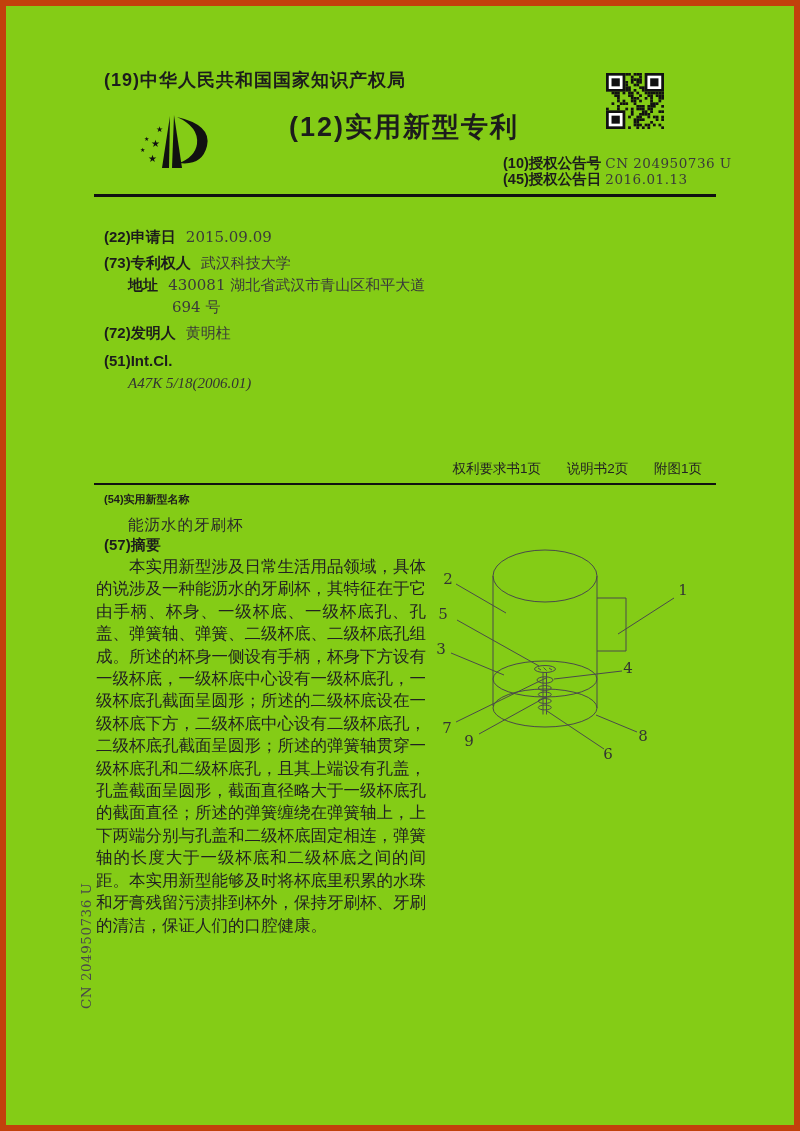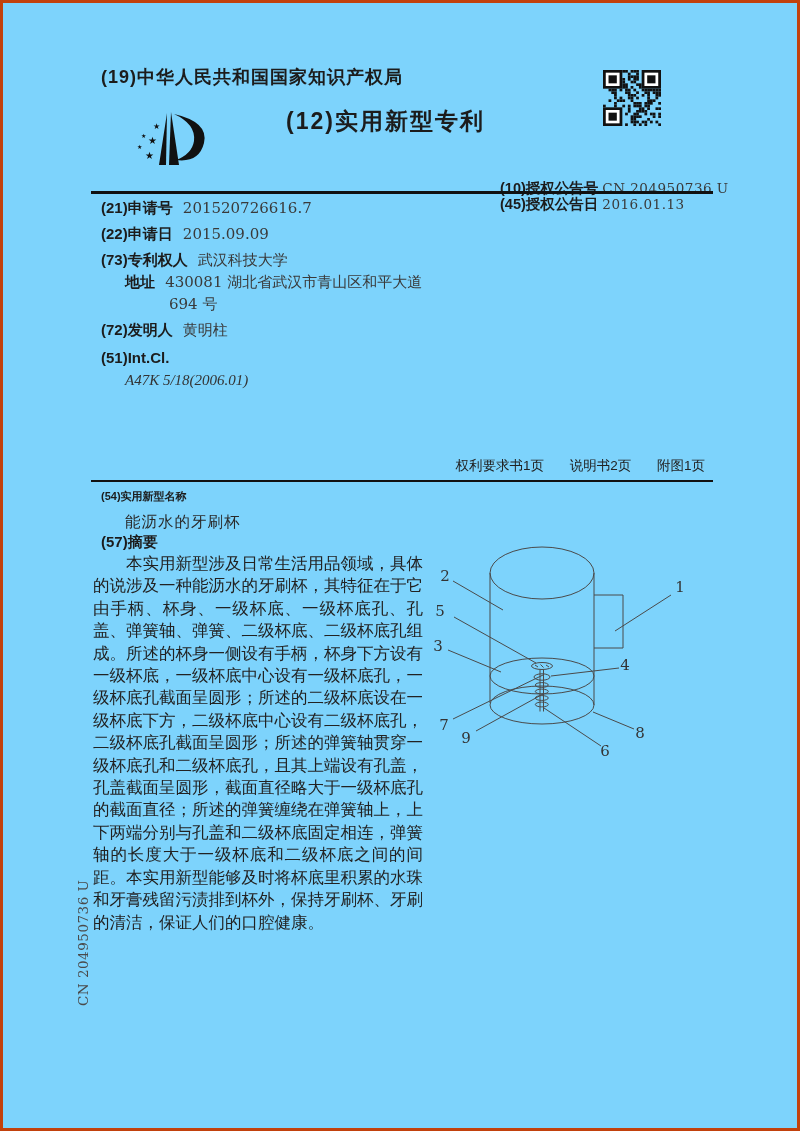--- a/index.html
+++ b/index.html
@@ -1,29 +1,29 @@
 <!DOCTYPE html>
 <html><head>
 <meta charset="utf-8">
 <style>
   * { margin:0; padding:0; box-sizing:border-box; }
   html,body { background:#e8e8e8; }
   .page {
     position:relative; width:800px; height:1131px; margin:0 auto;
-    background:#7dd3fc; border:3px solid #c2410c; overflow:hidden;
+    background:#84cc16; border:6px solid #c2410c; overflow:hidden;
     font-family:"Liberation Sans","DejaVu Sans",sans-serif; color:#1c1c1c;
   }
   .serif { font-family:"DejaVu Serif","Liberation Serif",serif; color:#3a3a3a; }
   .abs { position:absolute; }
   
   .office-line { left:98px; top:62px; font-size:18px; font-weight:600; letter-spacing:1px; }
-  .doc-title { left:283px; top:103px; font-size:23px; font-weight:600; letter-spacing:2px; }
+  .doc-title { left:283px; top:103px; font-size:27px; font-weight:600; letter-spacing:2px; }
   .logo { left:126px; top:98px; width:84px; height:72px; }
   .qr { left:600px; top:67px; width:58px; height:56px; }
-  .pub-line { left:497px; font-size:14.5px; font-weight:600; white-space:nowrap;margin-top:28px; }
+  .pub-line { left:497px; font-size:14.5px; font-weight:600; white-space:nowrap; }
   .pub-line .serif { font-size:13.5px; font-weight:400; letter-spacing:0.5px; }
   .pub-no { top:148px; }
   .pub-date { top:164px; }
   .rule { background:#111; }
   .rule-1 { left:88px; top:188px; width:622px; height:2.5px; }
   .rule-2 { left:88px; top:477px; width:622px; height:1.5px; }
   
   .bib { font-size:15px; white-space:nowrap; }
   .bib .lbl { font-weight:600; }
   .bib .val { font-family:"DejaVu Serif","Liberation Serif",serif; color:#3a3a3a; margin-left:6px; }
@@ -226,24 +226,20 @@
     <span>(10)授权公告号</span>
     <span class="serif">CN 204950736 U</span>
   </div>
   <div class="abs pub-line pub-date">
     <span>(45)授权公告日</span>
     <span class="serif">2016.01.13</span>
   </div>
 
   <div class="abs rule rule-1"></div>
 
-  <div class="abs bib r21">
-    <span class="lbl">(21)申请号</span>
-    <span class="val">201520726616.7</span>
-  </div>
   <div class="abs bib r22">
     <span class="lbl">(22)申请日</span>
     <span class="val">2015.09.09</span>
   </div>
   <div class="abs bib r73">
     <span class="lbl">(73)专利权人</span>
     <span class="val">武汉科技大学</span>
   </div>
   <div class="abs bib raddr1">
     <span class="lbl">地址</span>

